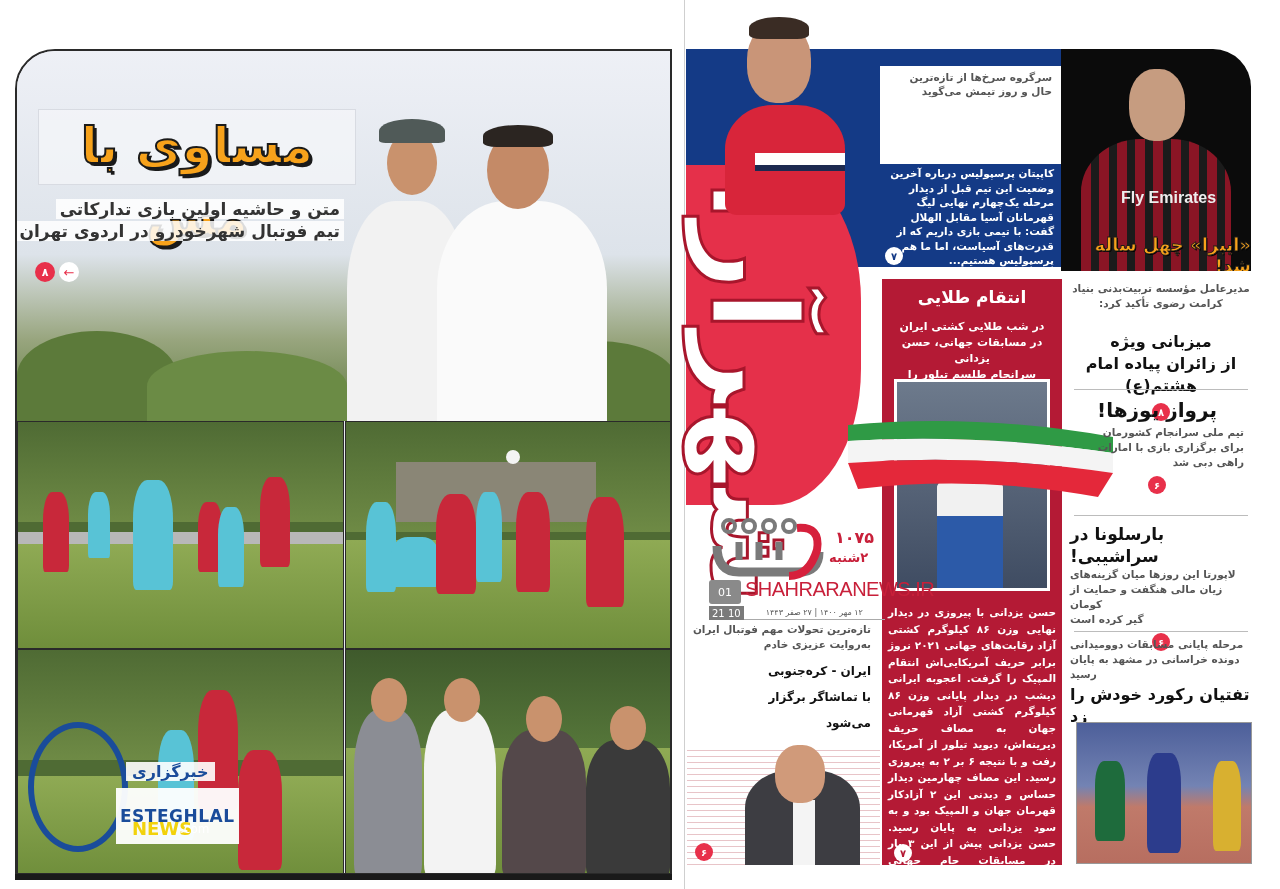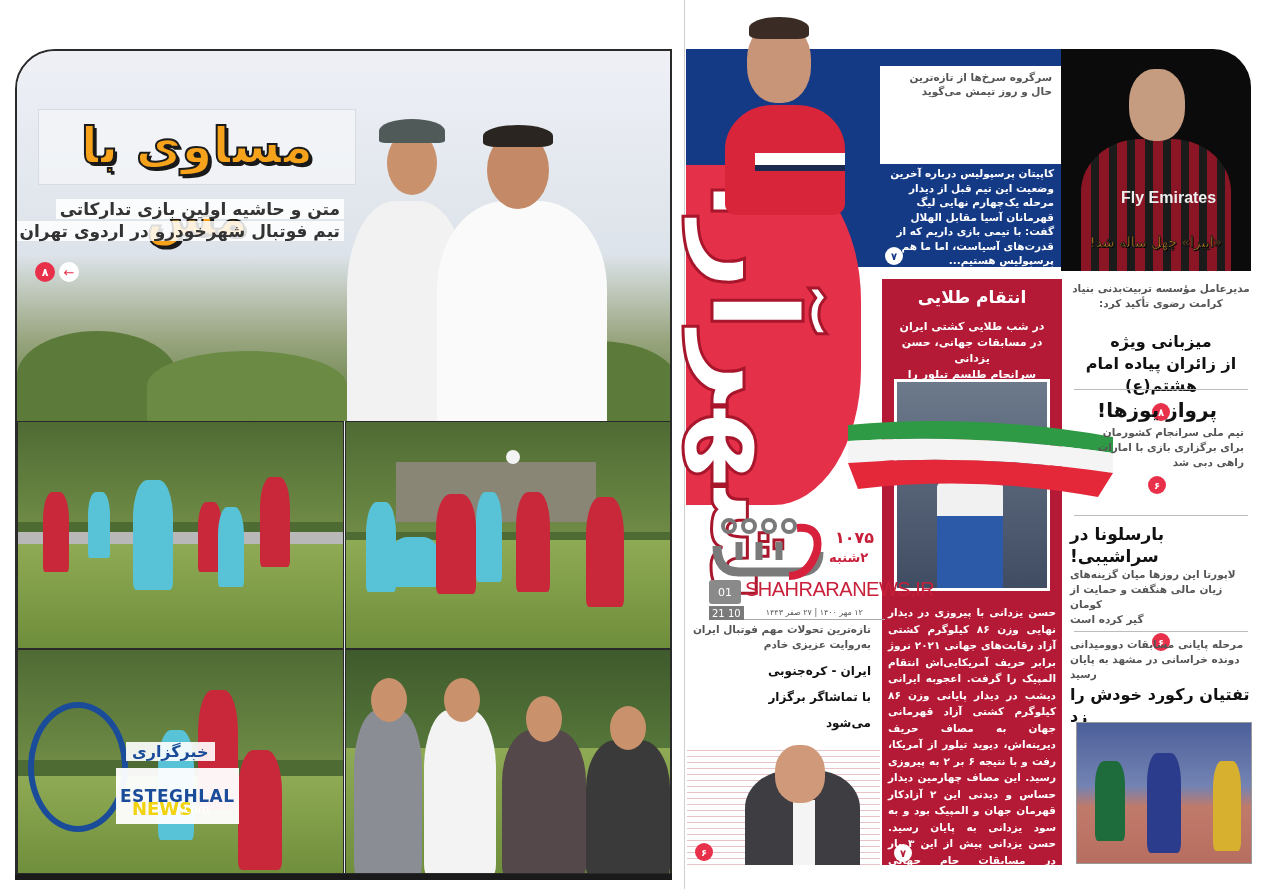--- a/index.html
+++ b/index.html
@@ -25,21 +25,21 @@
   .field { position:absolute; left:0; right:0; bottom:0; background: linear-gradient(180deg,#8faa54,#6f8e3b); }
   .treeline { position:absolute; left:0; right:0; top:0; background: linear-gradient(180deg,#4f6b34,#6e8a45); }
   .player { position:absolute; border-radius: 35% 35% 8% 8%; }
   .player.red { background:#c8283a; }
   .player.cyan { background:#58c3d6; }
   .player.white { background:#f3f3f3; }
   .player.dark { background:#3a3a3a; }
   .player.grey { background:#8b8d94; }
   .head { position:absolute; border-radius:50%; background:#c9926d; }
 
-  #watermark { left: 28px; top: 702px; width: 190px; height: 130px; }
+  #watermark { left: 28px; top: 722px; width: 190px; height: 130px; }
   #wm-circle { left: 0; top: 0; width: 100px; height: 130px; border: 6px solid #1a4c9a; border-radius: 50%; }
   #wm-fa { left: 98px; top: 40px; background: rgba(255,255,255,0.9); color:#1a4c9a; font-weight:bold; font-size: 16px; padding: 0 6px; }
   #wm-en { left: 88px; top: 66px; background: rgba(255,255,255,0.95); color:#1a4c9a; font-weight:900; font-size: 17px; padding: 18px 4px; letter-spacing: 0.5px; }
   #wm-news { left: 104px; top: 96px; color:#f2d20c; font-weight:900; font-size: 18px; }
   #wm-com { left: 152px; top: 100px; color:#ffffff; font-size: 12px; }
 
   
   #right-page { left: 684px; top: 0; width: 596px; height: 889px; background:#fff; border-left: 1px solid #cfcfcf; }
   #top-blue-band { left: 1px; top: 49px; width: 376px; height: 218px; background:#143a86; }
   #top-story-white { left: 195px; top: 66px; width: 182px; height: 98px; background:#fff; }
@@ -48,21 +48,21 @@
   #top-body { left: 195px; top: 164px; width: 182px; font-size: 10.5px; color:#ffffff; line-height: 14.5px; padding: 2px 8px 0 8px; font-weight:bold; }
   #top-story-badge { left: 200px; top: 247px; width: 18px; height: 18px; border-radius:50%; background:#fff; color:#143a86; font-size:10px; font-weight:bold; display:flex; align-items:center; justify-content:center; }
 
   #captain-photo { left: 40px; top: 15px; width: 120px; height: 260px; }
   #logo-blob { left: 1px; top: 165px; width: 175px; height: 340px; background:#e5304a; border-radius: 0 50% 50% 0 / 0 40% 40% 0; overflow:hidden; }
   #logo-text { left: 8px; top: 180px; font-size: 120px; font-weight:900; color:#ffffff; -webkit-text-stroke: 3px #a8162c; line-height: 1; writing-mode: vertical-rl; }
 
   #ibra-box { left: 376px; top: 49px; width: 190px; height: 222px; background:#0b0b0b; border-top-right-radius: 38px; overflow:hidden; }
   #ibra-shirt { left: 20px; top: 90px; width: 150px; height: 132px; background: repeating-linear-gradient(90deg,#8a1525 0 10px,#1b1b1b 10px 18px); border-radius: 40% 40% 0 0; }
   #ibra-head { left: 68px; top: 20px; width: 56px; height: 72px; background:#c69c80; border-radius: 45%; }
-  #ibra-caption { left: 0; right: 0; top: 185px; text-align:center; color:#f7a21b; font-weight:400; font-size: 14px; -webkit-text-stroke: 0.8px #1a1a1a; text-shadow: 1px 1px 0 #000; }
+  #ibra-caption { left: 0; right: 0; top: 185px; text-align:right; color:#f7a21b; font-weight:700; font-size: 18px; -webkit-text-stroke: 0.8px #1a1a1a; text-shadow: 1px 1px 0 #000; }
 
   #mid-col-red { left: 197px; top: 279px; width: 180px; height: 586px; background:#b41a35; }
   #mid-title { left: 0; right: 0; top: 8px; text-align:center; color:#fff; font-weight:900; font-size: 17px; }
   #mid-sub { left: 6px; right: 6px; top: 40px; text-align:center; color:#fff; font-weight:bold; font-size: 11px; line-height: 16px; }
   #wrestler-photo { left: 12px; top: 100px; width: 156px; height: 212px; border: 3px solid #fff; background: linear-gradient(180deg,#6d7a8c,#3f4c62); overflow:hidden; }
   #mid-body { left: 6px; right: 6px; top: 325px; color:#fff; font-weight:bold; font-size: 10.5px; line-height: 16.5px; text-align: justify; }
   #mid-badge { left: 12px; top: 565px; width: 18px; height: 18px; border-radius:50%; background:#fff; color:#b41a35; font-size: 10px; font-weight:bold; display:flex; align-items:center; justify-content:center; }
 
   #flag { left: 163px; top: 417px; width: 265px; height: 80px; }
 

